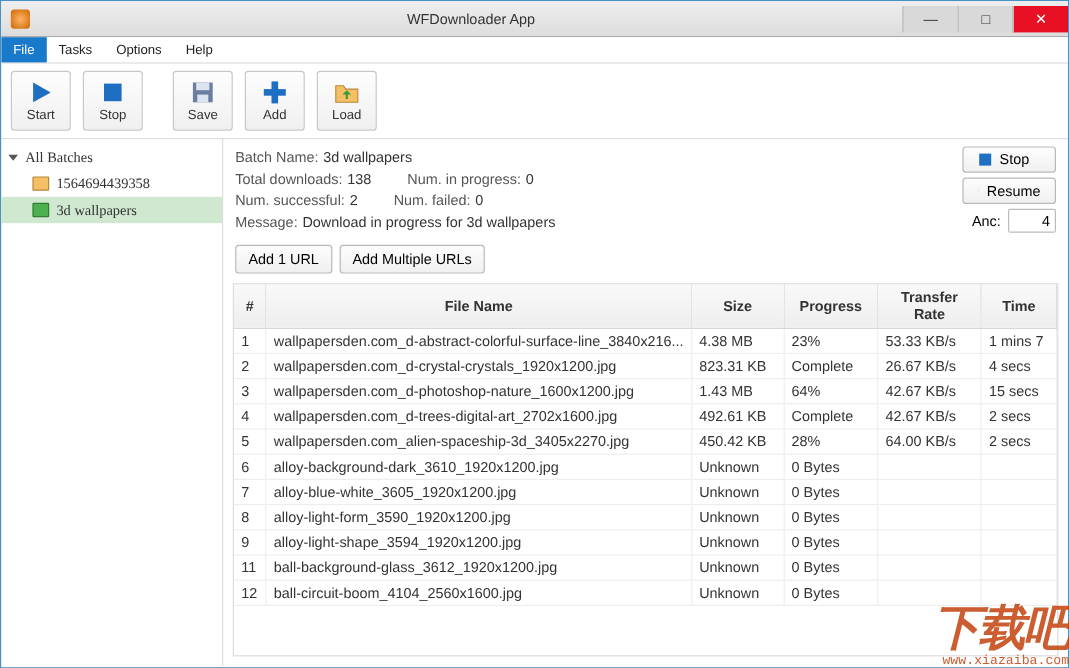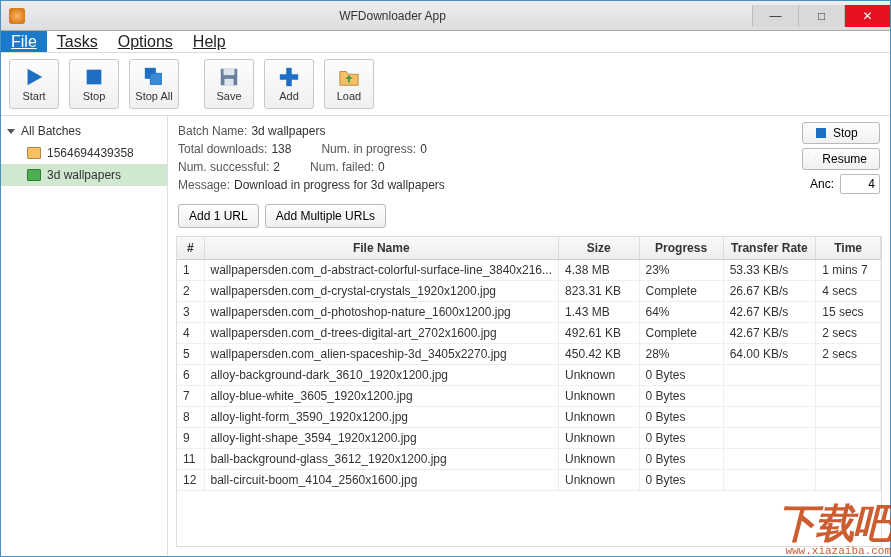--- a/index.html
+++ b/index.html
@@ -48,25 +48,24 @@
 }
 .menubar {
   height: 22px;
   background: #fff;
   display: flex;
   align-items: stretch;
   border-bottom: 1px solid #ddd;
 }
 .menubar .menu-item {
   padding: 3px 10px;
-  font-size: 16px;
+  font-size: 11px;
   color: #222;
   display: flex;
   align-items: center;
-  text-decoration: underline;
 }
 .menubar .menu-item.active {
   background: #1979ca;
   color: #fff;
 }
 .toolbar {
   padding: 6px 8px;
   display: flex;
   gap: 10px;
   border-bottom: 1px solid #ddd;
@@ -93,24 +92,25 @@
 .tool-sep {
   width: 1px;
   background: #ddd;
   margin: 4px 2px;
 }
 .main {
   display: flex;
   height: calc(100% - 30px - 22px - 64px);
 }
 .sidebar {
-  width: 167px;
+  width: 185px;
   border-right: 1px solid #ddd;
   padding-top: 4px;
   overflow: hidden;
+  font-family: Liberation Serif, serif;
 }
 .tree-row {
   display: flex;
   align-items: center;
   height: 22px;
   padding-left: 6px;
   font-size: 12px;
   color: #333;
   gap: 6px;
 }
@@ -290,27 +290,20 @@
         <polygon points="5,3 21,12 5,21" fill="#1e6fc4"></polygon>
       </svg>
     <span>Start</span>
   </div>
   <div class="tool-btn">
     <svg class="icon" viewBox="0 0 24 24">
         <rect x="4" y="4" width="16" height="16" fill="#1e6fc4"></rect>
       </svg>
     <span>Stop</span>
   </div>
-  <div class="tool-btn">
-    <svg class="icon" viewBox="0 0 24 24">
-        <rect x="2" y="2" width="12" height="12" fill="#1e6fc4"></rect>
-        <rect x="8" y="8" width="12" height="12" fill="#3a8cd8" stroke="#1e6fc4"></rect>
-      </svg>
-    <span>Stop All</span>
-  </div>
   <div class="tool-sep"></div>
   <div class="tool-btn">
     <svg class="icon" viewBox="0 0 24 24">
         <rect x="3" y="3" width="18" height="18" fill="#6a7fa0"></rect>
         <rect x="6" y="3" width="12" height="7" fill="#dce4ee"></rect>
         <rect x="7" y="14" width="10" height="7" fill="#dce4ee"></rect>
       </svg>
     <span>Save</span>
   </div>
   <div class="tool-btn">

